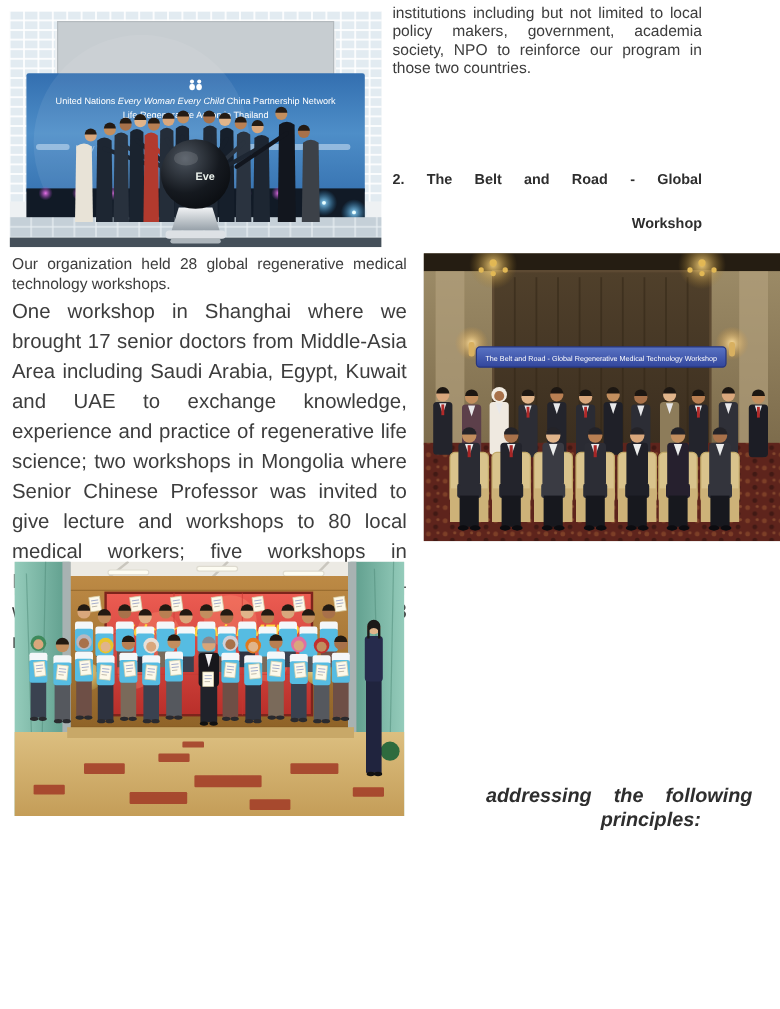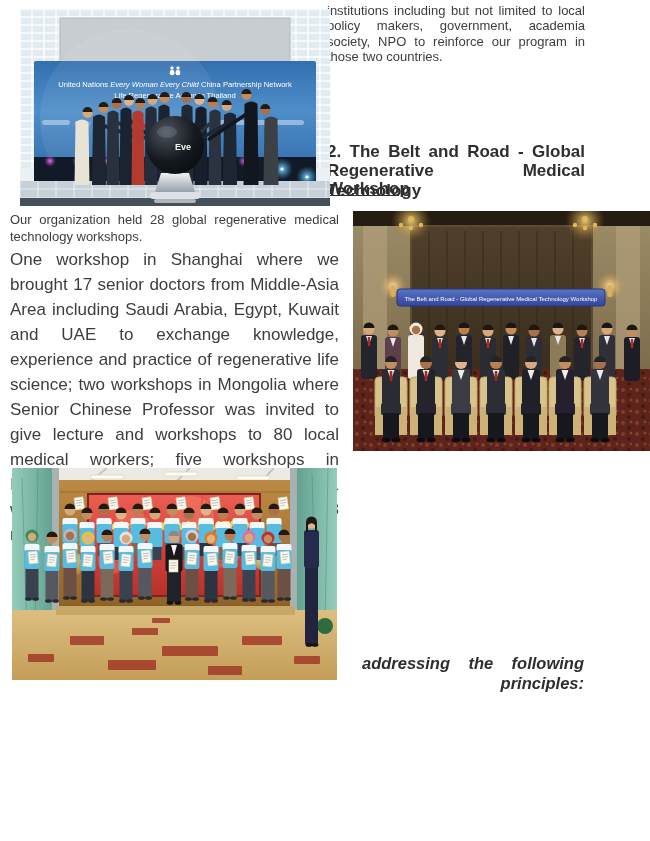--- a/index.html
+++ b/index.html
@@ -1,44 +1,43 @@
 <!DOCTYPE html>
 <html><head>
 <meta charset="utf-8">
 <style>
   html,body{margin:0;padding:0;background:#ffffff;}
   #page{position:relative;width:650px;height:779px;background:#ffffff;overflow:hidden;
         font-family:"Liberation Sans",sans-serif;color:#3d3d3d;}
   .para{position:absolute;text-align:justify;}
   #rp1{left:327px;top:3px;width:258px;font-size:13px;line-height:15.4px;}
-  .hline{position:absolute;left:327px;width:258px;font-size:17px;font-weight:bold;color:#2e2e2e;
+  .hline{position:absolute;left:327px;width:258px;font-size:12px;font-weight:bold;color:#2e2e2e;
          text-align:justify;height:19px;overflow:visible;}
   .jlast{text-align-last:justify;}
-  #hl1{top:142px;} #hl2{top:160.6px;} #hl3{top:179.2px;text-align:left;text-decoration:underline;}
+  #hl1{top:142px;} #hl2{top:160.6px;} #hl3{top:179.2px;text-align:right;}
   #lp1{left:10px;top:211px;width:329px;font-size:13px;line-height:17px;}
   #lp2{left:10px;top:247px;width:329px;font-size:17px;line-height:25px;}
   .nline{position:absolute;left:362px;width:222px;font-size:16.5px;font-weight:bold;font-style:italic;
          color:#2e2e2e;text-align:justify;height:20px;}
-  #nl1{top:633px;} #nl2{top:653.5px;} #nl3{top:674px;text-align:right;}
+  #nl1{top:633px;} #nl2{top:653.5px;margin-left:43px;} #nl3{top:674px;text-align:right;}
   #disc{left:10px;top:760px;width:629px;font-size:13.5px;line-height:18.5px;color:#7f7f7f;}
   .photo{position:absolute;line-height:0;}
-  #photo-stage{left:20px;top:9px;}
+  #photo-stage{left:8px;top:9px;}
   #photo-belt{left:353px;top:211px;}
   #photo-mebo{left:12px;top:468px;}
   svg text{font-family:"Liberation Sans",sans-serif;}
 </style>
 </head>
 <body>
 
 <div id="page">
 
   <div class="para" id="rp1">institutions including but not limited to local policy makers, government, academia society, NPO to reinforce our program in those two countries.</div>
 
   <div class="hline jlast" id="hl1">2. The Belt and Road - Global</div>
-  <div class="hline jlast" id="hl2">Regenerative Medical Technology</div>
   <div class="hline" id="hl3">Workshop</div>
 
   <div class="para" id="lp1">Our organization held 28 global regenerative medical technology workshops.</div>
   <div class="para" id="lp2">One workshop in Shanghai where we brought 17 senior doctors from Middle-Asia Area including Saudi Arabia, Egypt, Kuwait and UAE to exchange knowledge, experience and practice of regenerative life science; two workshops in Mongolia where Senior Chinese Professor was invited to give lecture and workshops to 80 local medical workers; five workshops in Indonesia training 167 medical works; 21 workshops in Philippine training 473 medical workers.</div>
 
   <div class="nline jlast" id="nl2">addressing the following</div>
   <div class="nline" id="nl3">principles:</div>
 
 
   <div class="photo" id="photo-stage">

